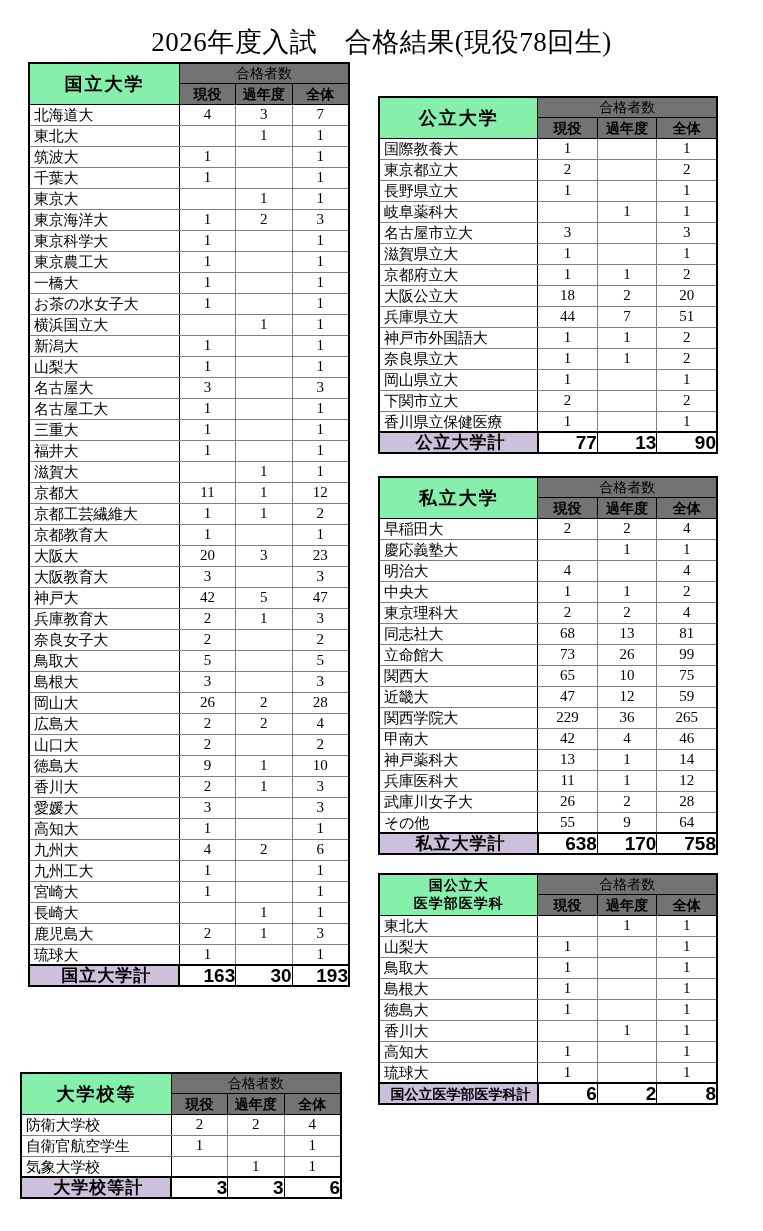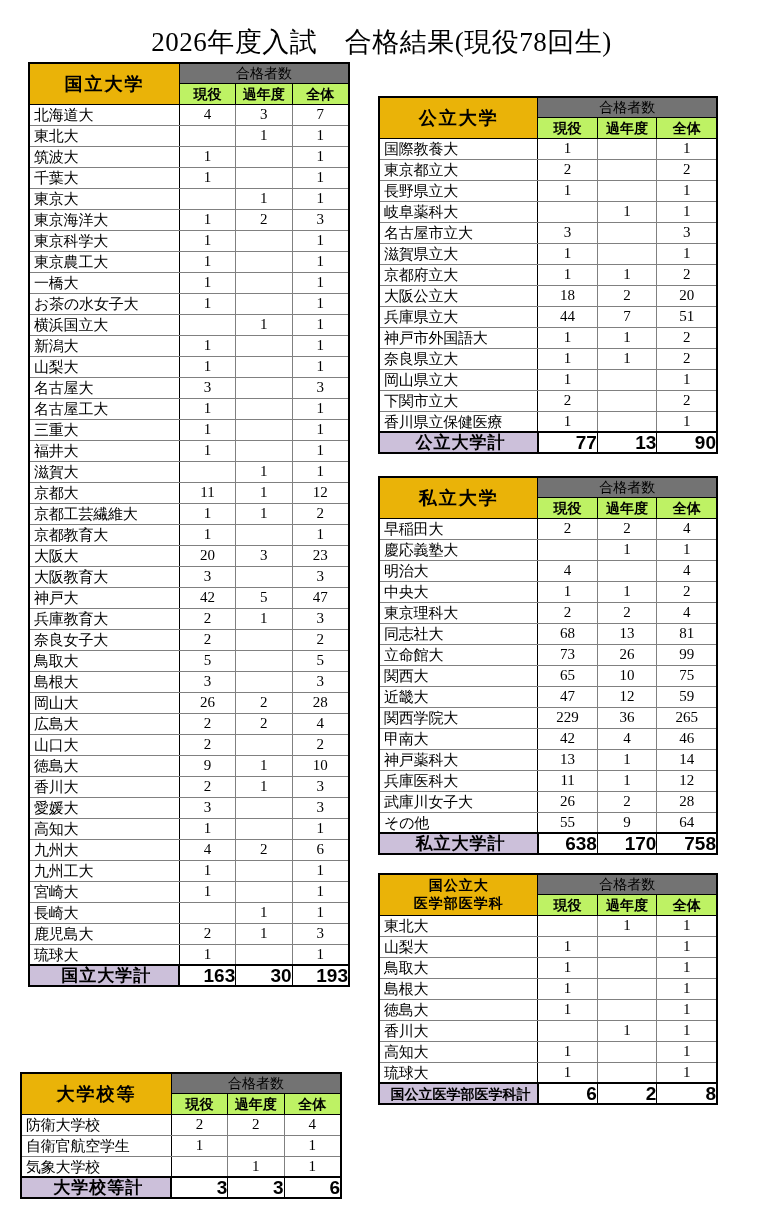--- a/index.html
+++ b/index.html
@@ -47,42 +47,42 @@
     font-weight:400;
     text-align:center;
     vertical-align:middle;
     font-size:14px;
     line-height:1.0;
     height:21px;
     box-sizing:border-box;
     font-family:"Liberation Serif","DejaVu Serif",serif;
   }
   table.t .hdr-main{
-    background:#eab308;
+    background:#86efac;
     border:1px solid #000;
     font-size:18px;
     font-weight:700;
     letter-spacing:2px;
     font-family:"Liberation Sans","DejaVu Sans",sans-serif;
   }
   table.t .hdr-main.two-line{
     font-size:14px;
     letter-spacing:1px;
     line-height:1.25;
   }
   table.t .hdr-group{
     background:#737373;
     border:1px solid #000;
     font-size:14px;
     font-weight:400;
     font-family:"Liberation Sans","DejaVu Sans",sans-serif;
     height:20px;
   }
   table.t .hdr-sub{
-    background:#bef264;
+    background:#737373;
     border:1px solid #000;
     font-size:14px;
     font-weight:700;
     font-family:"Liberation Sans","DejaVu Sans",sans-serif;
     height:21px;
   }
   table.t td.name{
     text-align:left;
     padding-left:4px;
     font-size:15px;

